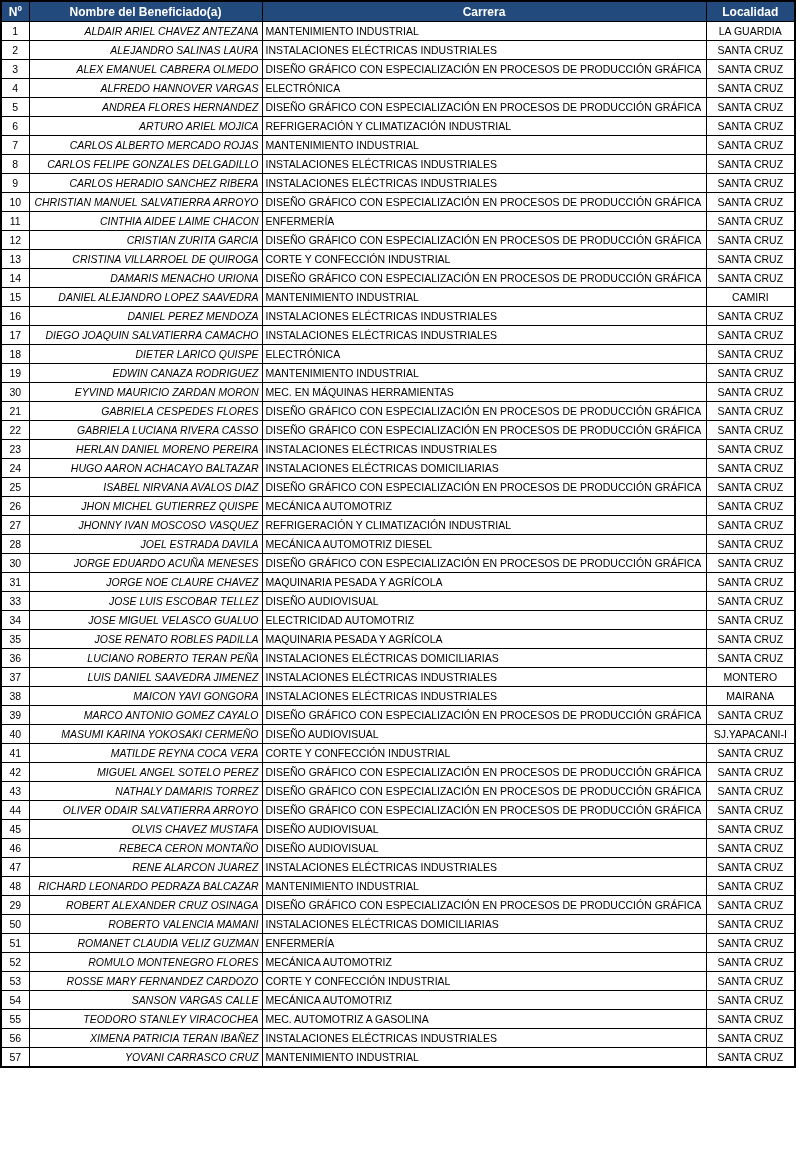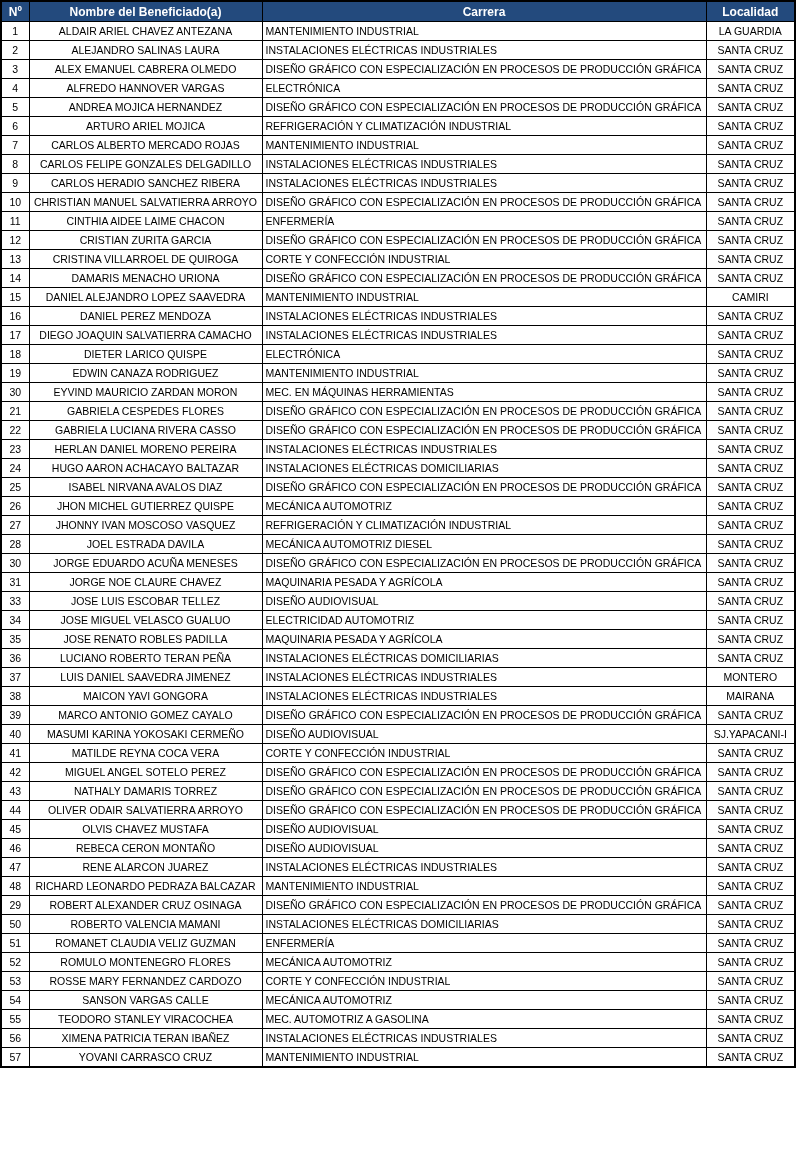--- a/index.html
+++ b/index.html
@@ -43,21 +43,21 @@
     color: #000000;
     height: 18px;
     padding: 0 3px;
     border: 1px solid #000000;
     white-space: nowrap;
     overflow: hidden;
     background: #ffffff;
     line-height: 1;
   }
   td.cell-num   { text-align: center; }
-  td.cell-name  { text-align: center; }
+  td.cell-name  { text-align: right; font-style: italic; }
   td.cell-career{ text-align: left; margin-left: 24px; }
   td.cell-loc   { text-align: center; }
 </style>
 </head>
 <body>
 
 <div class="sheet">
   <table class="benef-table">
     <colgroup>
       <col class="c-num">
@@ -93,21 +93,21 @@
           <td class="cell-loc">SANTA CRUZ</td>
         </tr>
         <tr>
           <td class="cell-num">4</td>
           <td class="cell-name">ALFREDO HANNOVER VARGAS</td>
           <td class="cell-career">ELECTRÓNICA</td>
           <td class="cell-loc">SANTA CRUZ</td>
         </tr>
         <tr>
           <td class="cell-num">5</td>
-          <td class="cell-name">ANDREA MOJICA HERNANDEZ</td>
+          <td class="cell-name">ANDREA FLORES HERNANDEZ</td>
           <td class="cell-career">DISEÑO GRÁFICO CON ESPECIALIZACIÓN EN PROCESOS DE PRODUCCIÓN GRÁFICA</td>
           <td class="cell-loc">SANTA CRUZ</td>
         </tr>
         <tr>
           <td class="cell-num">6</td>
           <td class="cell-name">ARTURO ARIEL MOJICA</td>
           <td class="cell-career">REFRIGERACIÓN Y CLIMATIZACIÓN INDUSTRIAL</td>
           <td class="cell-loc">SANTA CRUZ</td>
         </tr>
         <tr>

